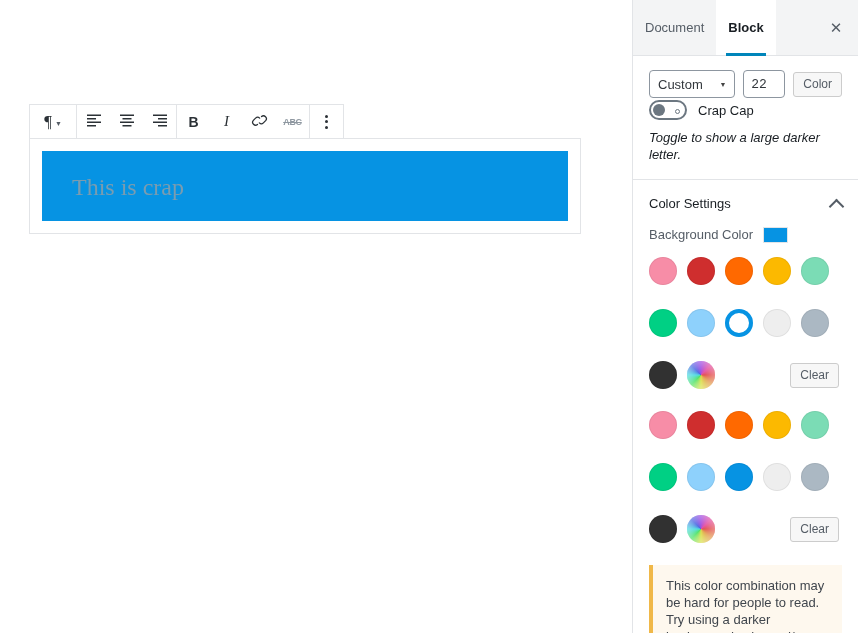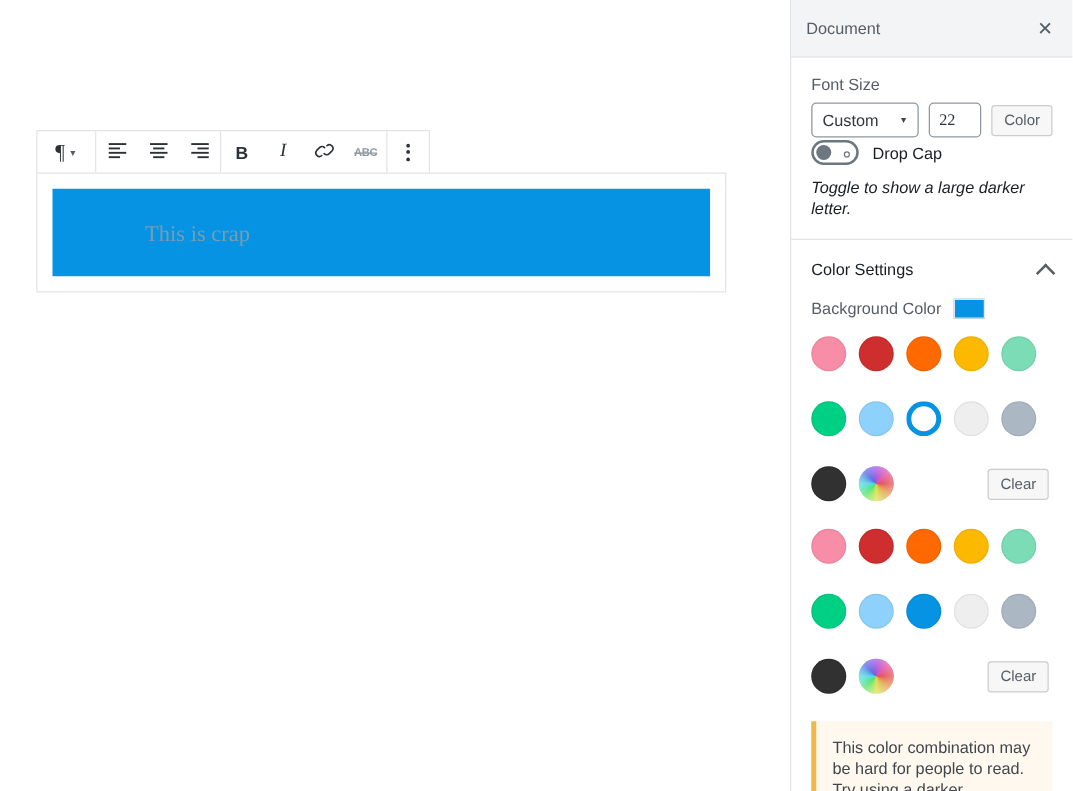--- a/index.html
+++ b/index.html
@@ -94,38 +94,37 @@
     background: #ffffff;
     padding: 12px;
   }
   #paragraph-block {
     width: 100%; height: 100%;
     background: #0693e3;
     padding: 22px 30px;
   }
   #paragraph-text {
     font-family: "Liberation Serif", serif;
-    font-size: 18px;
+    font-size: 24px;
     line-height: 28px;
     color: #7a9cb0;
-    margin-left: 44px;
   }
 
   
   #sidebar {
     position: absolute;
     right: 0; top: 0;
     width: 226px; height: 633px;
     background: #ffffff;
     border-left: 1px solid #e2e4e7;
     font-size: 13px;
   }
 
   #sidebar-tabs {
-    height: 46px;
+    height: 56px;
     background: #f3f4f5;
     border-bottom: 1px solid #e2e4e7;
     display: flex;
     align-items: stretch;
     position: relative;
   }
   .tab {
     display: flex;
     align-items: center;
     padding: 0 12px;
@@ -199,21 +198,21 @@
   }
   .num-input {
     width: 42px;
     height: 28px;
     border: 1px solid #8d96a0;
     border-radius: 4px;
     background: #ffffff;
     font-size: 13px;
     color: #32373c;
     padding: 0 7px;
-    font-family: Liberation Serif, serif;
+    font-family: Liberation Mono, monospace;
   }
   .btn-secondary {
     height: 25px;
     padding: 0 9px;
     border: 1px solid #cccccc;
     border-radius: 3px;
     background: #f7f7f7;
     font-size: 12px;
     color: #555d66;
     cursor: pointer;
@@ -418,42 +417,42 @@
       <span id="paragraph-text">This is crap</span>
     </div>
   </div>
 
 </div>
 
 <div id="sidebar">
 
   <div id="sidebar-tabs">
     <div class="tab">Document</div>
+    <div class="tab active">Block</div>
     <div id="close-sidebar">
       <span>✕</span>
     </div>
   </div>
 
   <div class="panel">
-    <div class="panel-label">Font Size</div>
     <div class="fontsize-row">
       <div class="select-box">
         <span>Custom</span>
         <span class="select-caret">▼</span>
       </div>
       <input class="num-input" type="text" value="22" style="">
       <button class="btn-secondary">Color</button>
     </div>
 
     <div class="toggle-row">
       <div class="toggle">
         <span class="knob"></span>
         <span class="inner-dot"></span>
       </div>
-      <span class="toggle-label">Drop Cap</span>
+      <span class="toggle-label">Crap Cap</span>
     </div>
     <div class="help-text">Toggle to show a large darker letter.</div>
   </div>
 
   <div class="section-header">
     <span class="section-title">Color Settings</span>
     <span class="chevron"></span>
   </div>
 
   <div class="color-block">

